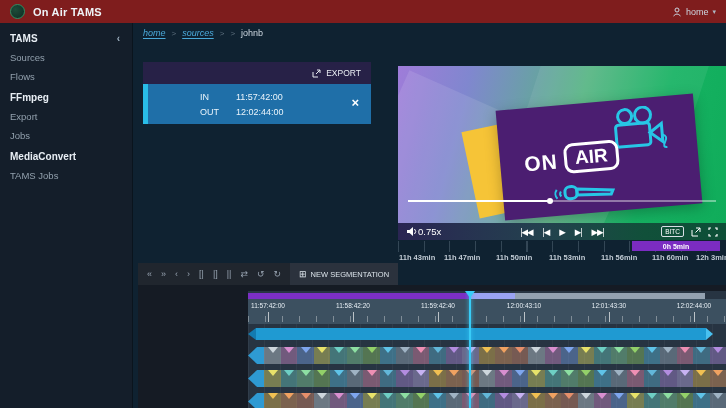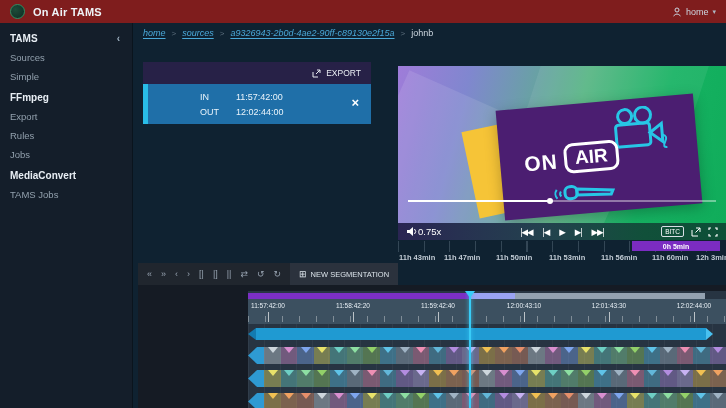--- a/index.html
+++ b/index.html
@@ -137,39 +137,37 @@
       <span class="caret">▾</span>
     </div>
   </header>
 
   <aside class="sidebar">
     <div class="side-section-title">
       <span>TAMS</span>
       <span class="collapse-glyph">‹</span>
     </div>
     <div class="side-item">Sources</div>
-    <div class="side-item">Simple</div>
+    <div class="side-item">Flows</div>
     <div class="side-section-title">
       <span>FFmpeg</span>
     </div>
     <div class="side-item">Export</div>
-    <div class="side-item">Rules</div>
     <div class="side-item">Jobs</div>
     <div class="side-section-title">
       <span>MediaConvert</span>
     </div>
     <div class="side-item">TAMS Jobs</div>
   </aside>
 
   <nav class="breadcrumb">
     <span class="crumb-link">home</span>
     <span class="crumb-sep">&gt;</span>
     <span class="crumb-link">sources</span>
     <span class="crumb-sep">&gt;</span>
-    <span class="crumb-link">a9326943-2b0d-4ae2-90ff-c89130e2f15a</span>
     <span class="crumb-sep">&gt;</span>
     <span class="crumb-current">johnb</span>
   </nav>
 
   <section class="export-panel">
     <div class="export-header">
       <svg width="9" height="9" viewBox="0 0 9 9">
         <path d="M1 3 v5 h5 M5 1 h3 v3 M8 1 L4 5" fill="none" stroke="#e9edf3" stroke-width="1"></path>
       </svg>
       <span>EXPORT</span>

